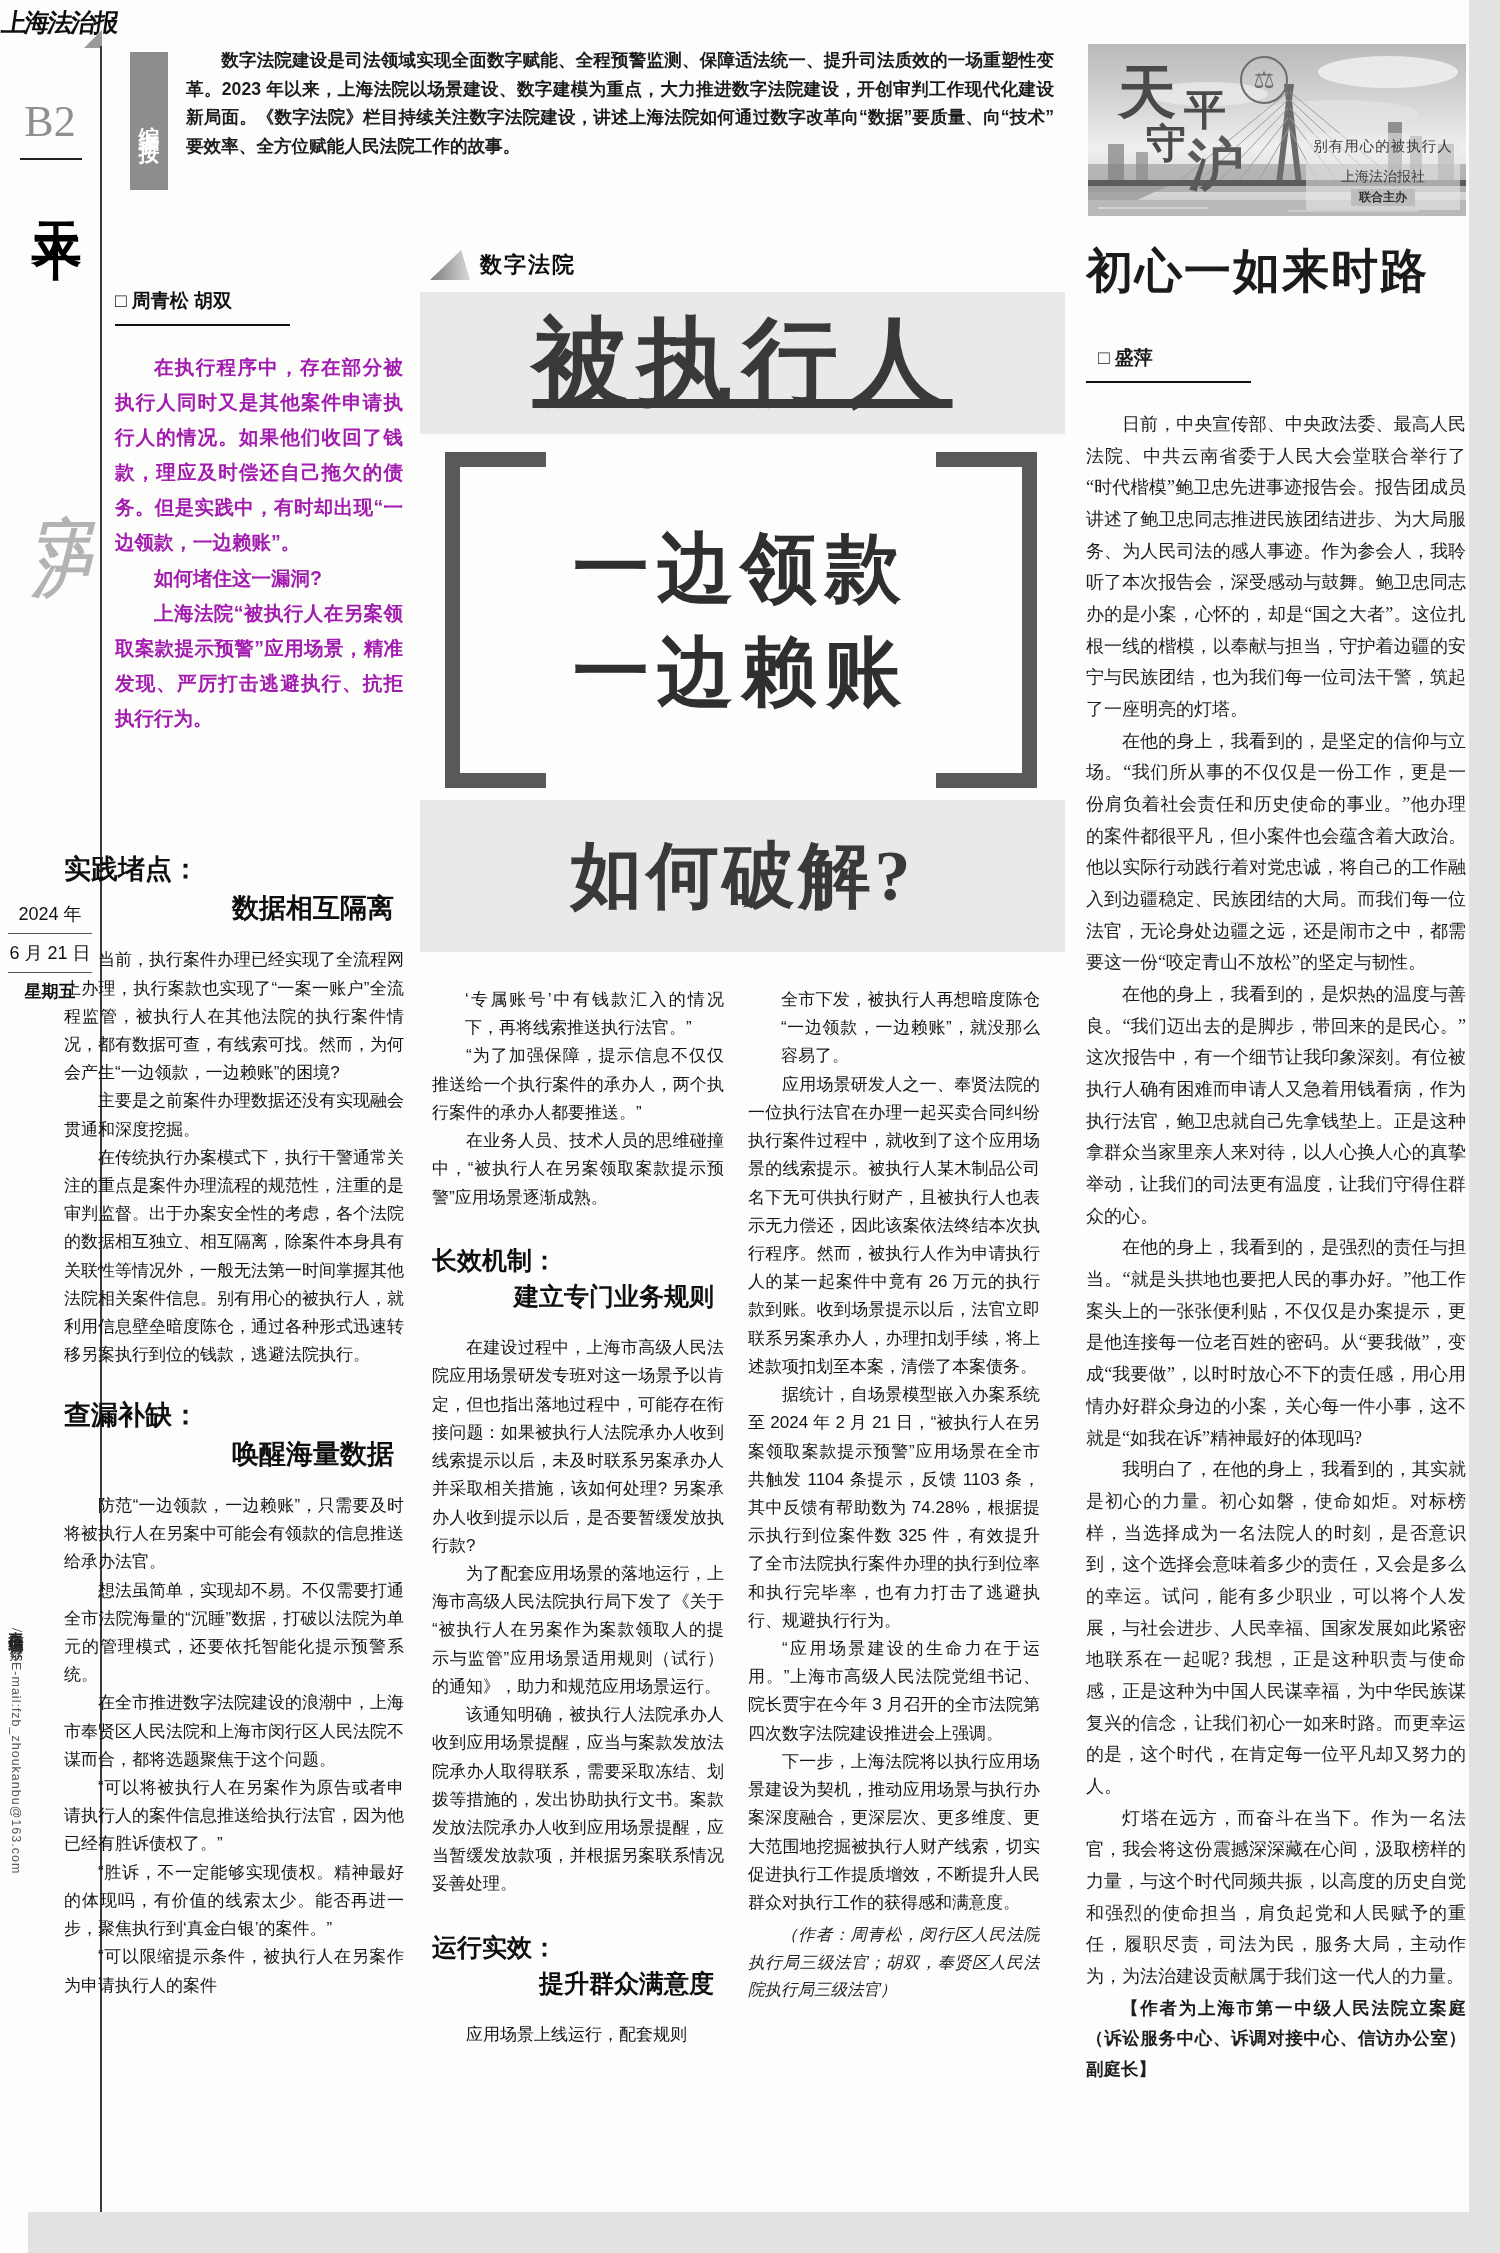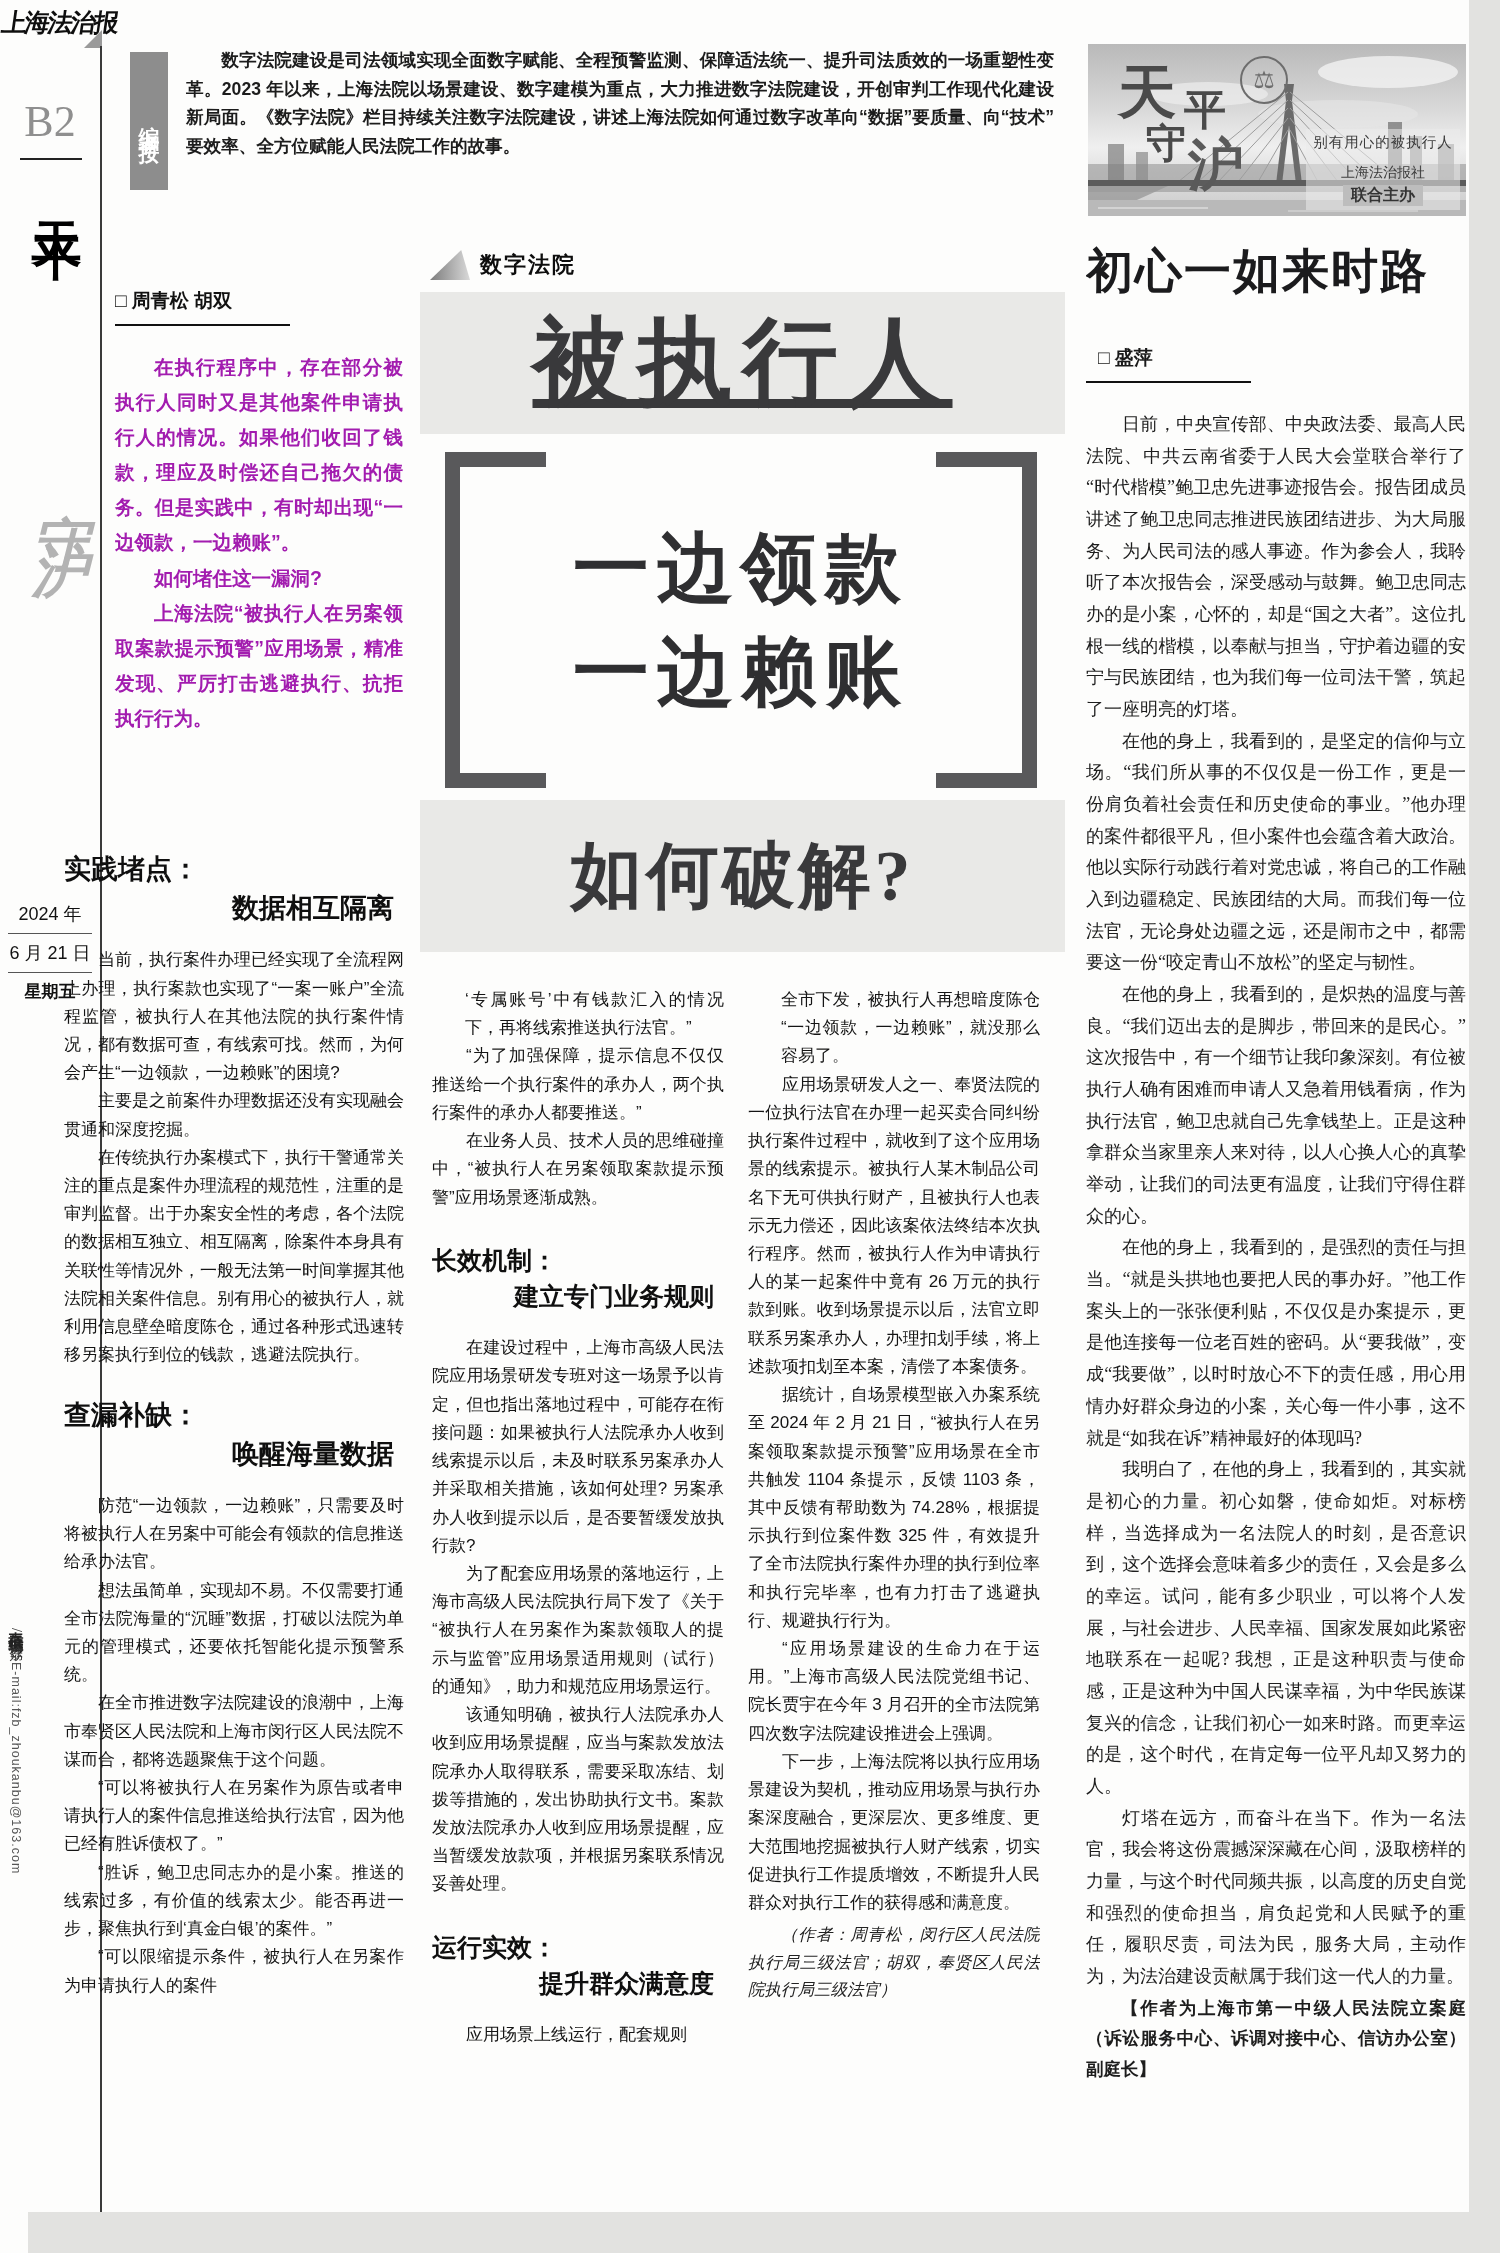--- a/index.html
+++ b/index.html
@@ -46,21 +46,21 @@
   .banner .lg1{left:30px;top:10px;font-size:58px;}
   .banner .lg2{left:96px;top:38px;font-size:42px;}
   .banner .lg3{left:58px;top:72px;font-size:40px;}
   .banner .lg4{left:100px;top:84px;font-size:56px;color:#5a5a5a;}
   .scales-badge{position:absolute;left:152px;top:12px;width:44px;height:44px;border:2px solid #6d6d6d;
       border-radius:50%;display:flex;align-items:center;justify-content:center;color:#6d6d6d;font-size:24px;}
   .banner-caption{position:absolute;right:6px;bottom:6px;width:150px;text-align:center;
       background:rgba(235,235,235,.55);padding:4px 2px;color:#3c3c3c;}
   .banner-caption .c1{font-size:14.5px;letter-spacing:1px;}
   .banner-caption .c2{font-size:14px;margin-top:12px;}
-  .banner-caption .c3{font-size:16px;font-weight:800;background:#bdbdbd;color:#333;display:inline-block;
+  .banner-caption .c3{font-size:12px;font-weight:800;background:#bdbdbd;color:#333;display:inline-block;
       padding:0 8px;margin-top:3px;}
   
   .intro-col{position:absolute;left:115px;top:288px;width:288px;}
   .byline{font-size:19px;font-weight:700;color:#111;}
   .byline-rule{width:175px;height:2px;background:#111;margin-top:10px;}
   .intro-body{margin-top:24px;font-size:19.5px;font-weight:600;line-height:1.8;color:#a21caf;text-align:justify;}
   .intro-body p{margin:0;text-indent:2em;}
   
   .left-col{position:absolute;left:64px;top:824px;width:340px;height:1388px;overflow:hidden;}
   .sec-head{font-size:27px;font-weight:800;color:#0f0f0f;line-height:1.45;margin:26px 0 18px;}
@@ -208,21 +208,21 @@
       </div>
     <div class="sec-head">
       <span>查漏补缺：</span>
       <span class="l2">唤醒海量数据</span>
     </div>
     <div class="body">
         <p>防范“一边领款，一边赖账”，只需要及时将被执行人在另案中可能会有领款的信息推送给承办法官。</p>
         <p>想法虽简单，实现却不易。不仅需要打通全市法院海量的“沉睡”数据，打破以法院为单元的管理模式，还要依托智能化提示预警系统。</p>
         <p>在全市推进数字法院建设的浪潮中，上海市奉贤区人民法院和上海市闵行区人民法院不谋而合，都将选题聚焦于这个问题。</p>
         <p>“可以将被执行人在另案作为原告或者申请执行人的案件信息推送给执行法官，因为他已经有胜诉债权了。”</p>
-        <p>“胜诉，鲍卫忠同志办的是小案。推送的线索过多，有价值的线索太少。能否再进一步，聚焦执行到‘真金白银’的案件。”</p>
+        <p>“胜诉，不一定能够实现债权。精神最好的体现吗，有价值的线索太少。能否再进一步，聚焦执行到‘真金白银’的案件。”</p>
         <p>“可以限缩提示条件，被执行人在另案作为申请执行人的案件</p>
       </div>
   </div>
 
   <div class="col-tag">
     <span class="tri"></span>
     <span class="txt">数字法院</span>
   </div>
   <div class="band band1">被执行人</div>
   <div class="bracket-box">

